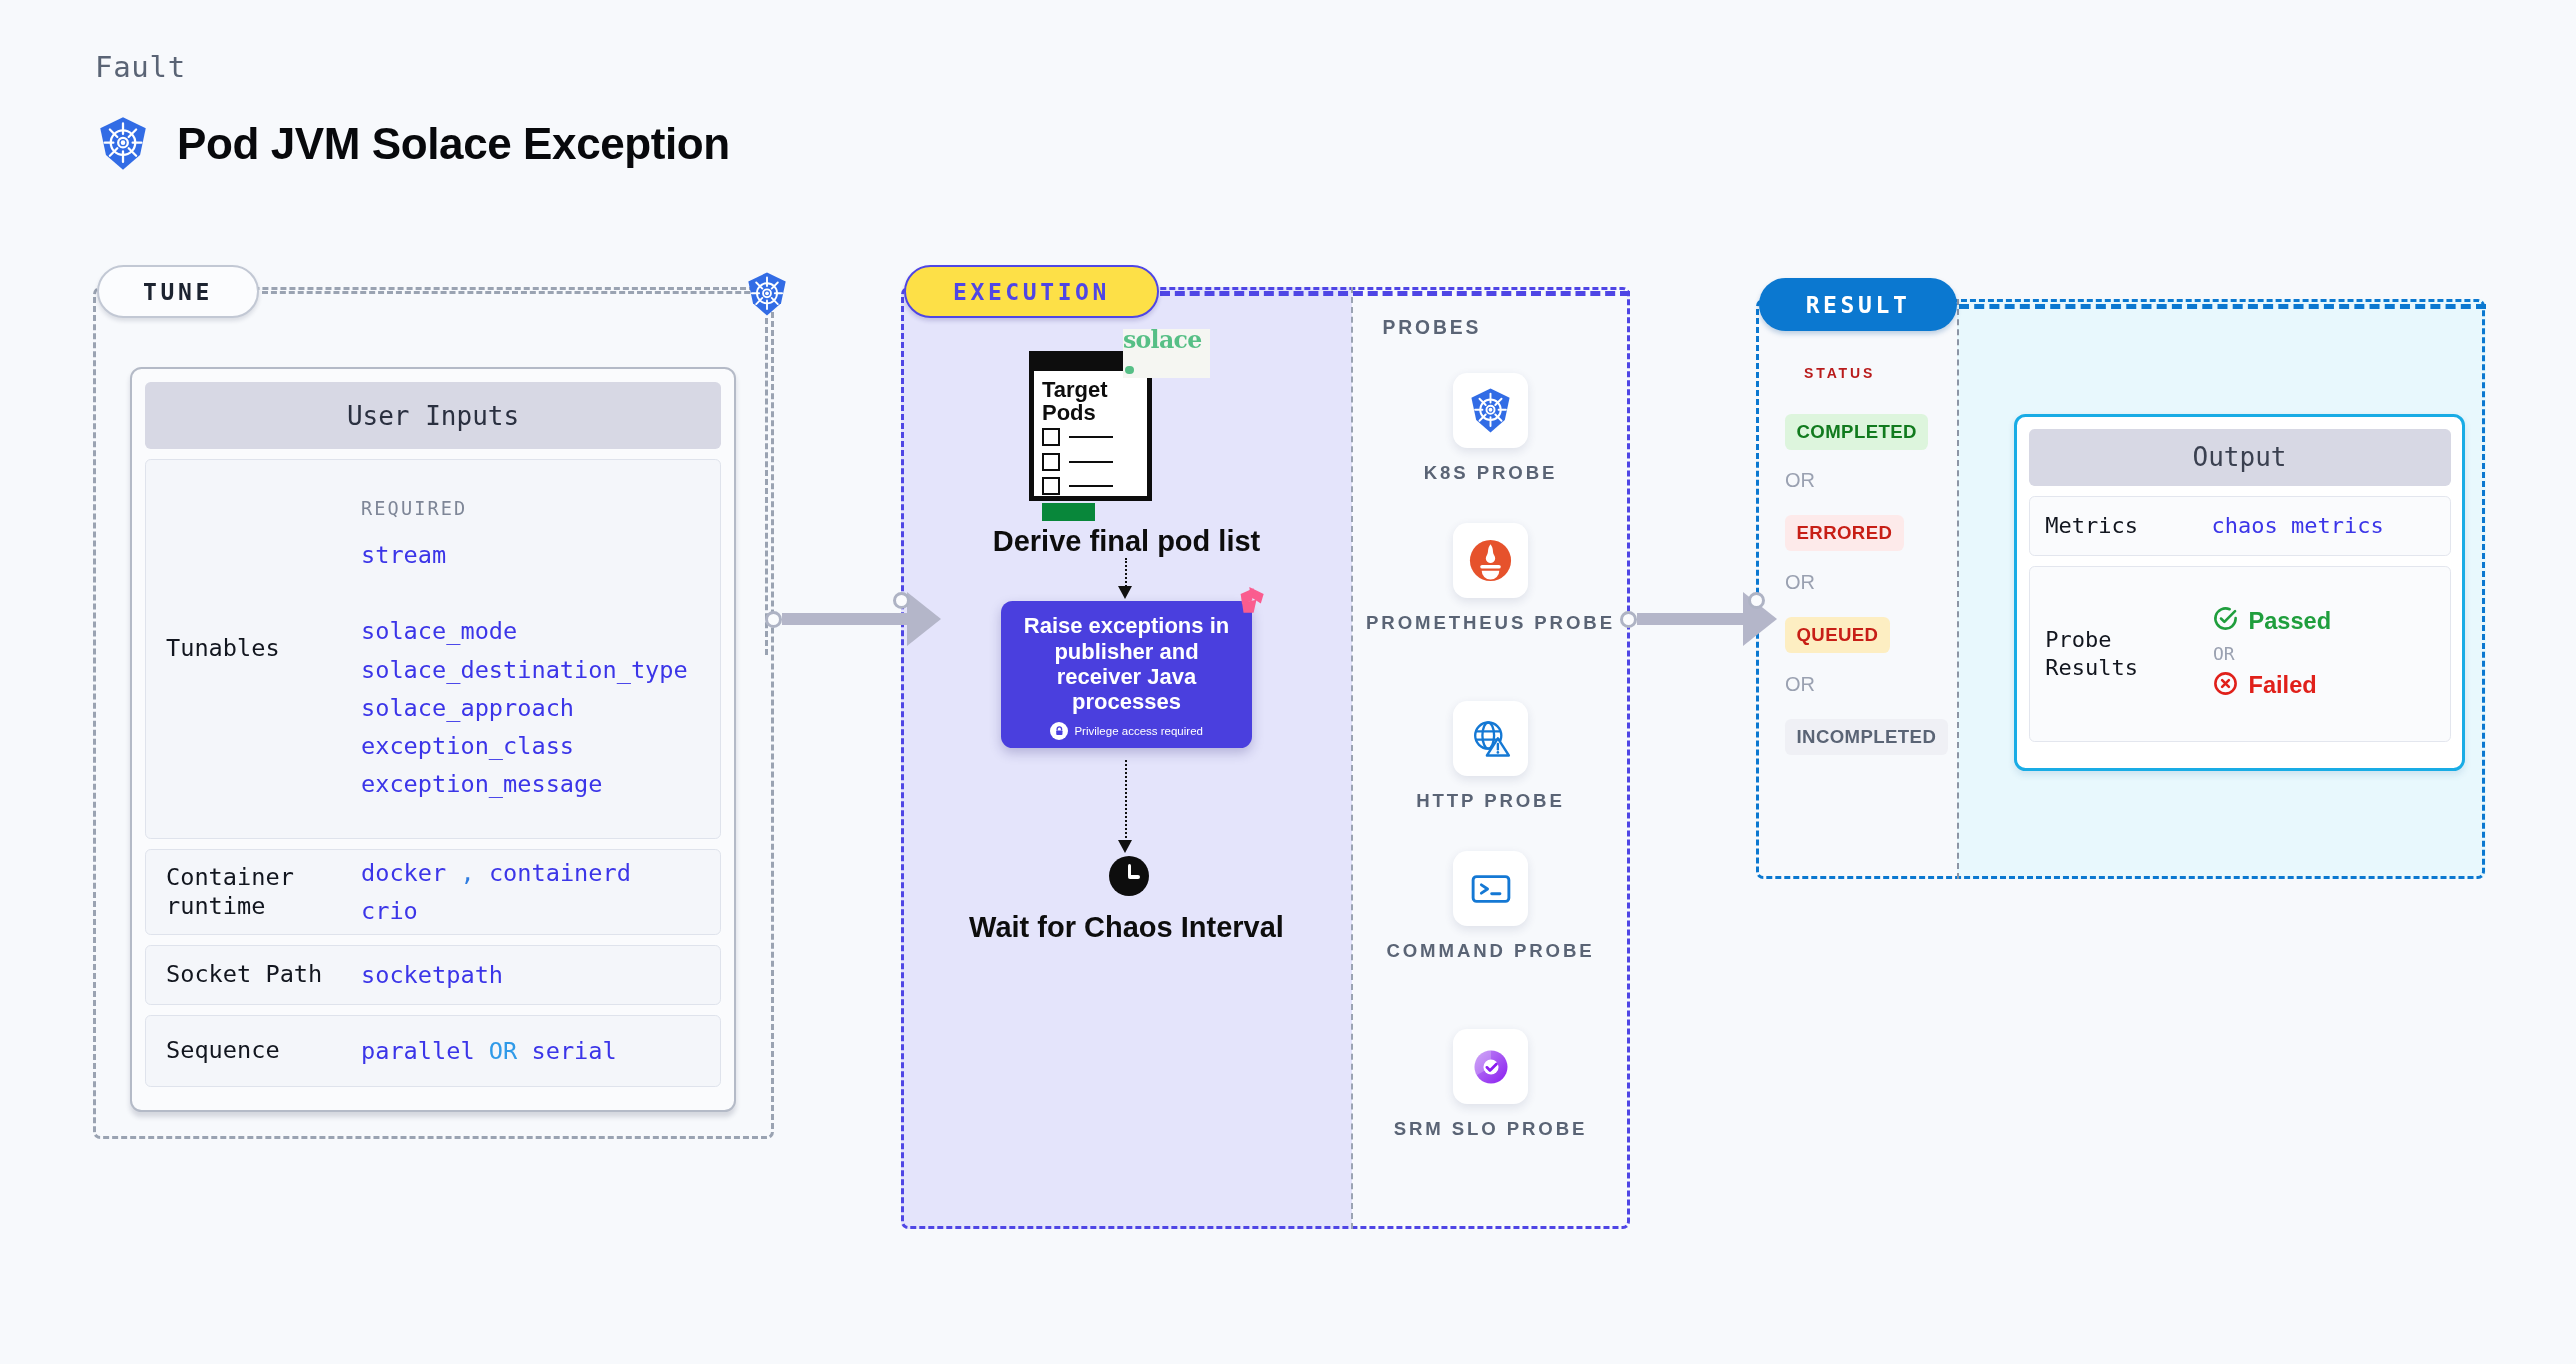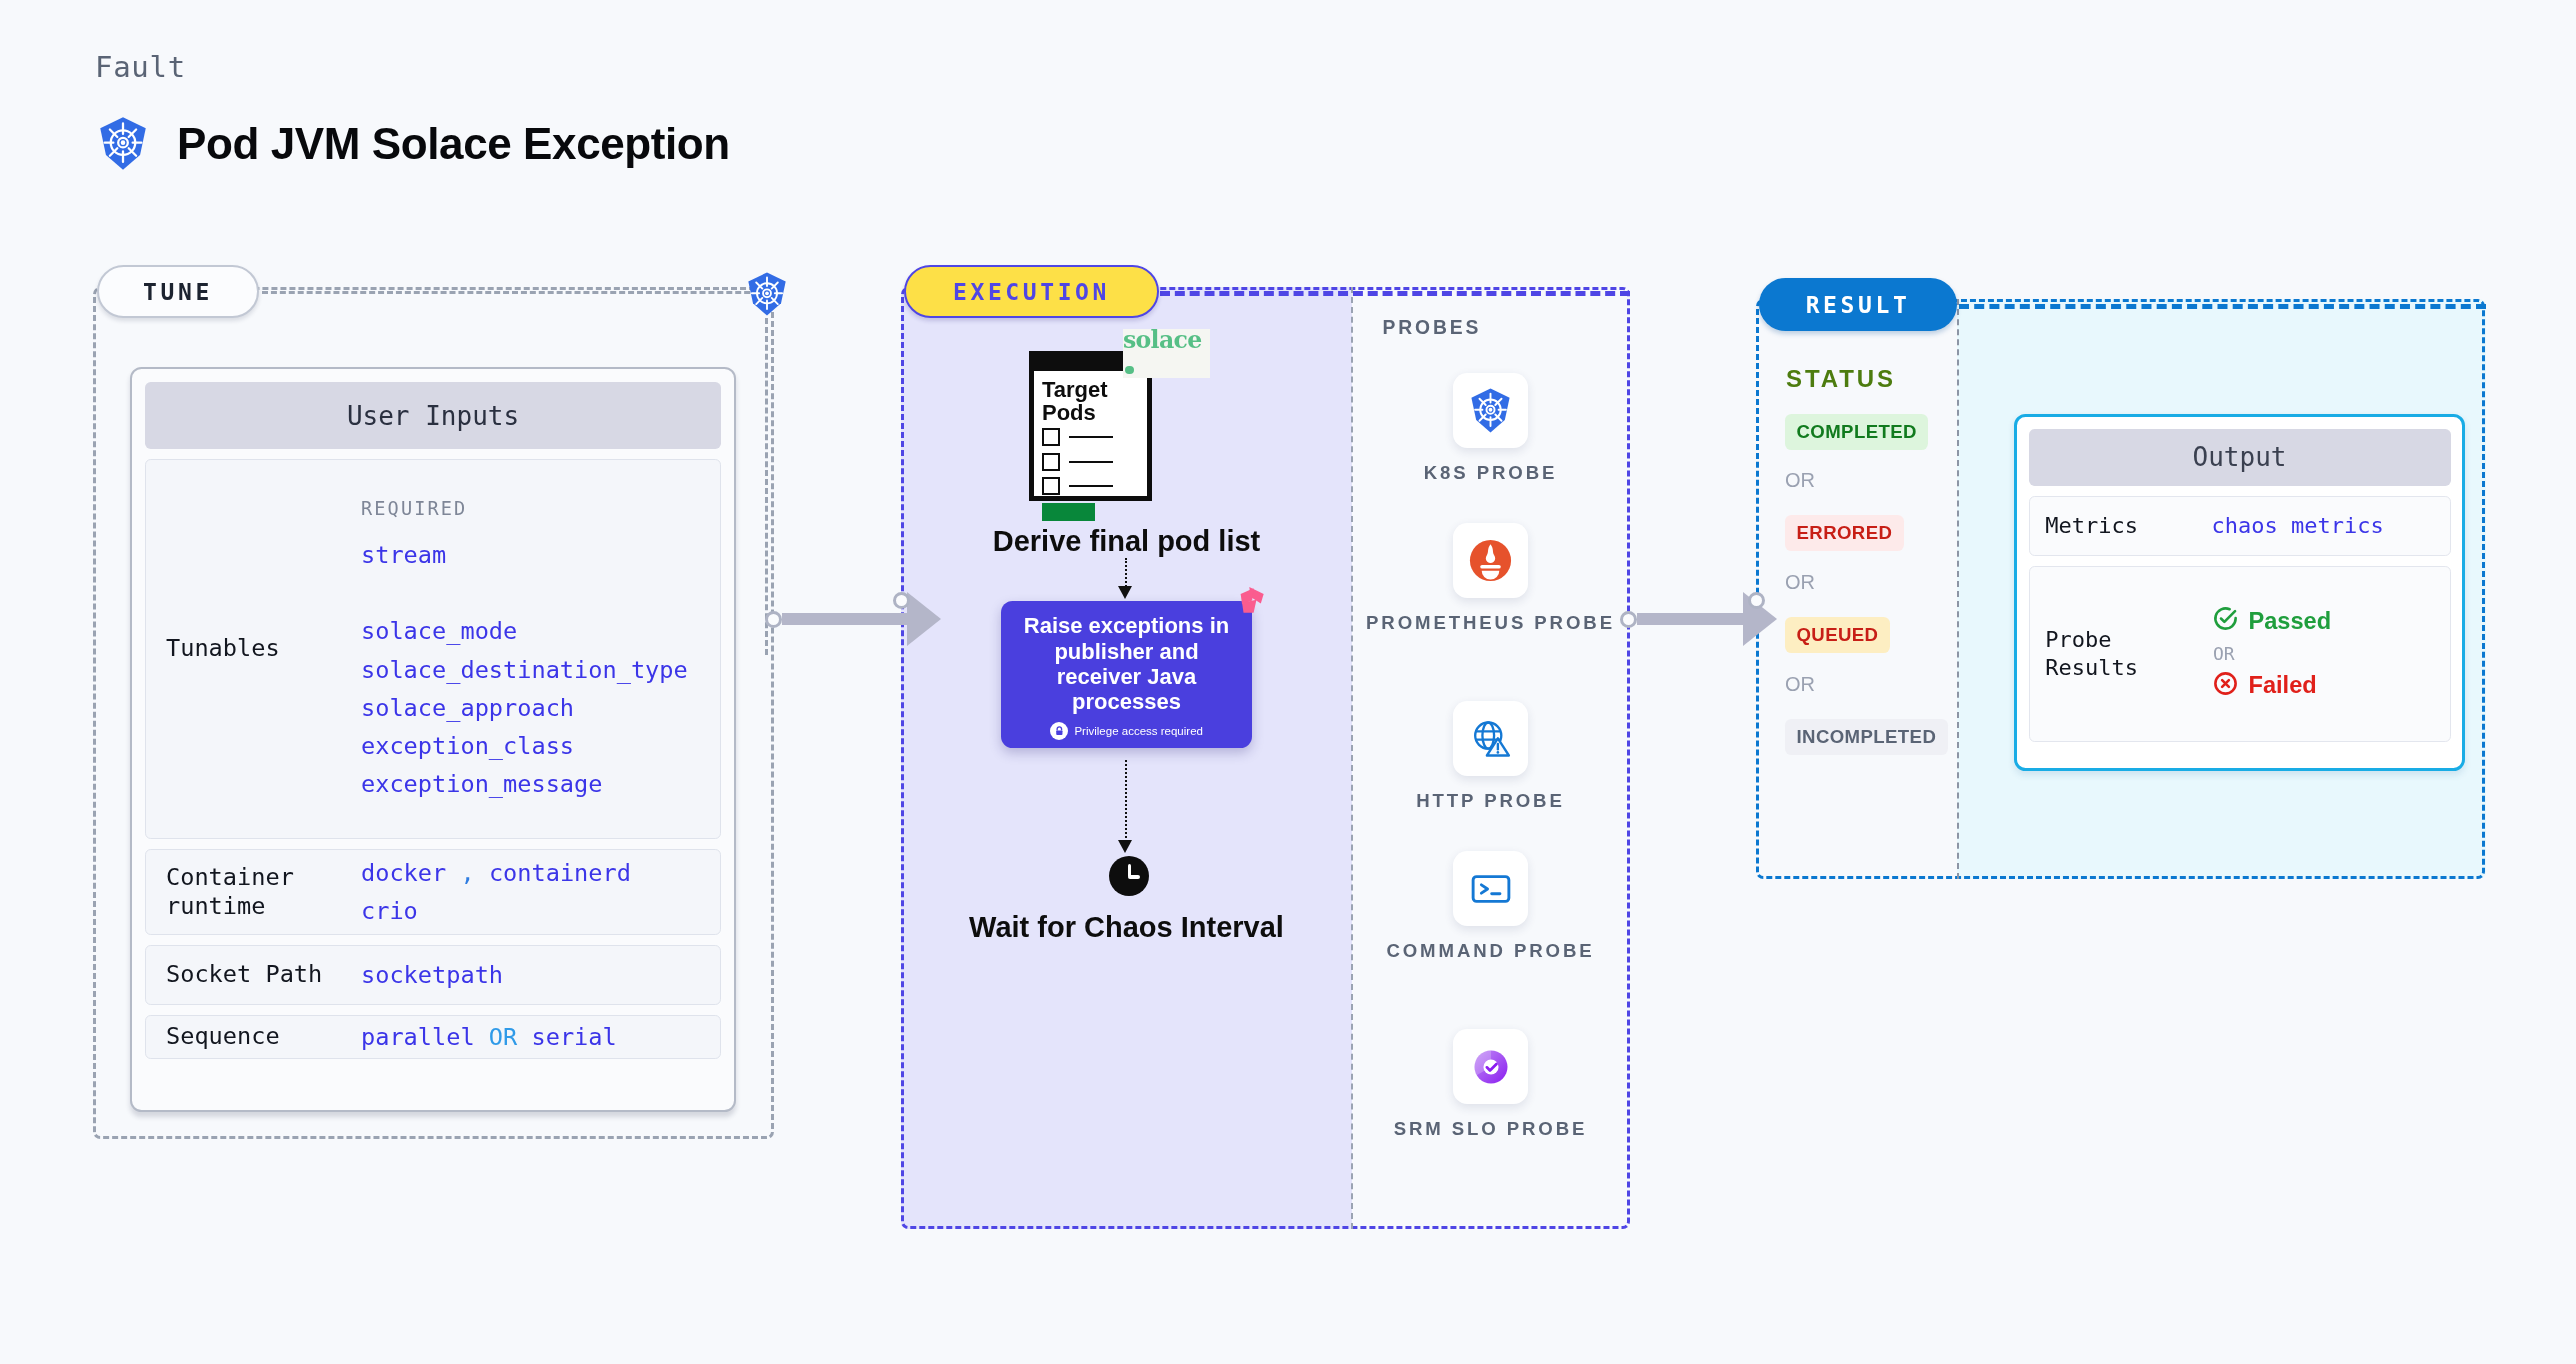--- a/index.html
+++ b/index.html
@@ -202,21 +202,21 @@
     width:75px;height:75px;border-radius:14.3px;background:#ffffff;
     box-shadow:0 3.6px 10px rgba(40,50,90,.11);
     display:flex;align-items:center;justify-content:center;box-sizing:border-box;
   }
   .probe-name{
     margin-top:12px;font-size:18.6px;letter-spacing:2.9px;color:#5a6475;font-weight:bold;text-align:center;line-height:1.35;
   }
 
   
   .status-col{position:absolute;left:1756px;top:299px;width:201px;height:580px;}
-  .status-label{position:absolute;left:30px;top:66px;font-size:24px;letter-spacing:2.9px;color:#4d7c0f;font-weight:bold;}
+  .status-label{position:absolute;left:48px;top:66px;font-size:14px;letter-spacing:2.9px;color:#b91c1c;font-weight:bold;}
   .badge{
     position:absolute;left:29px;border-radius:6.4px;display:flex;align-items:center;justify-content:center;
     font-size:18.6px;font-weight:bold;letter-spacing:0.4px;padding:0 11.5px;height:36px;box-sizing:border-box;
   }
   .or-txt{position:absolute;left:29px;font-size:20px;color:#9aa1b1;}
 
   .output-card{
     position:absolute;left:2014px;top:414px;width:451px;height:357px;
     background:#ffffff;border:3.6px solid #19ace5;border-radius:11.5px;box-sizing:border-box;
     padding:11.5px;box-shadow:0 3.6px 7.2px rgba(20,80,140,.12);
@@ -327,21 +327,21 @@
       </div>
     </div>
 
     <div class="row-box" style="height:60px;">
       <div class="row-key">Socket Path</div>
       <div class="row-val">
         <span>socketpath</span>
       </div>
     </div>
 
-    <div class="row-box" style="height:44px;">
+    <div class="row-box" style="height:72px;">
       <div class="row-key">Sequence</div>
       <div class="row-val">
         <span>parallel</span>
         <span class="or-kw">OR</span>
         <span>serial</span>
       </div>
     </div>
   </div>
 
   <div class="exec-col">

